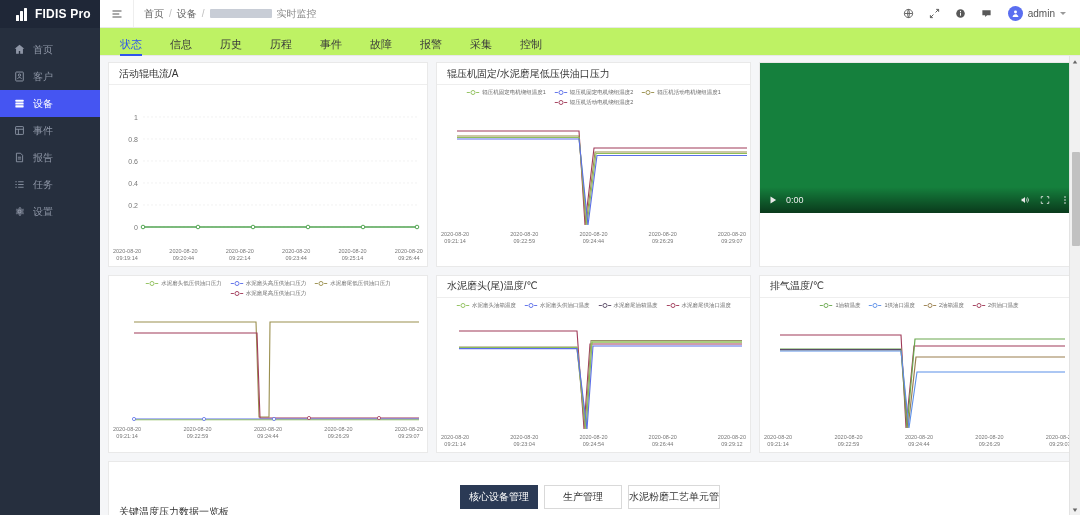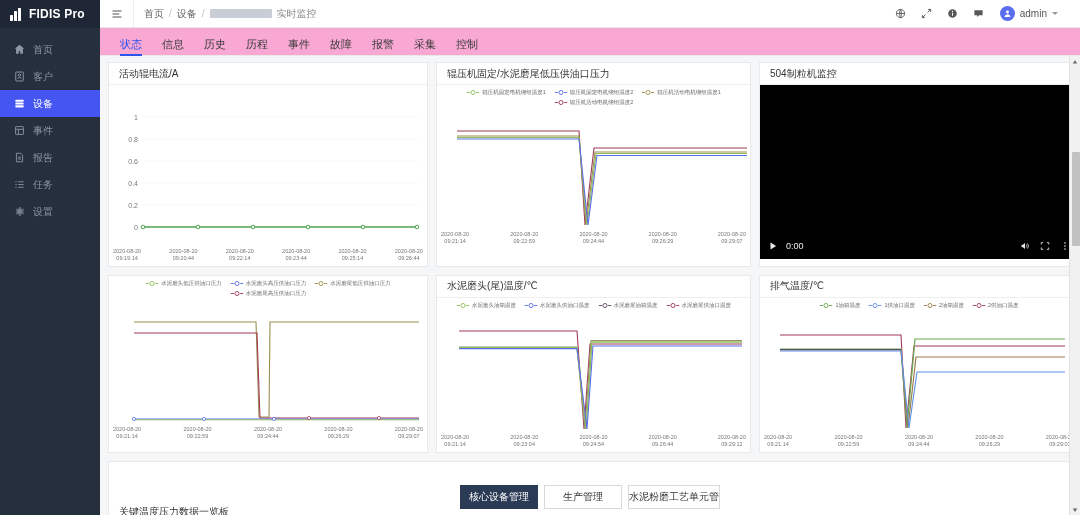--- a/index.html
+++ b/index.html
@@ -13,21 +13,21 @@
 
   
   .sidebar {
     width: 100px; height: 515px;
     background: #262f3e;
     flex: 0 0 100px;
     display: flex; flex-direction: column;
   }
   .brand {
     height: 28px; display: flex; align-items: center; gap: 5px;
-    padding-left: 10px; background: #1f2737;
+    padding-left: 16px; background: #1f2737;
   }
   .brand-logo { width: 14px; height: 13px; position: relative; flex: 0 0 14px; }
   .brand-logo i {
     position: absolute; bottom: 0; width: 3px; background: #fff; border-radius: .5px;
   }
   .brand-logo i:nth-child(1){ left:0; height:6px; }
   .brand-logo i:nth-child(2){ left:4px; height:10px; }
   .brand-logo i:nth-child(3){ left:8px; height:13px; }
   .brand-title { color: #fff; font-size: 12px; font-weight: bold; letter-spacing: .2px; }
 
@@ -59,40 +59,40 @@
     display: flex; align-items: center; gap: 5px;
     padding-left: 10px; font-size: 10px; color: #666;
   }
   .bc-sep { color: #c0c0c0; }
   .bc-item { cursor: pointer; }
   .bc-redacted {
     display: inline-block; width: 62px; height: 9px;
     background: #c8cdd6; vertical-align: middle; border-radius: 1px;
   }
   .bc-last { color: #888; }
-  .topbar-right { margin-left: auto; display: flex; align-items: center; padding-right: 16px; gap: 0; }
+  .topbar-right { margin-left: auto; display: flex; align-items: center; padding-right: 8px; gap: 0; }
   .tb-icon {
     width: 26px; height: 27px; display: flex; align-items: center; justify-content: center;
     cursor: pointer; color: #595959;
   }
   .tb-icon svg { width: 11px; height: 11px; display: block; }
   .user-chip { display: flex; align-items: center; gap: 5px; padding: 0 6px 0 8px; cursor: pointer; }
   .avatar {
     width: 15px; height: 15px; border-radius: 50%; background: #5a6ef0;
     display: flex; align-items: center; justify-content: center;
   }
   .avatar svg { width: 9px; height: 9px; }
   .user-name { font-size: 10px; color: #555; }
   .caret { width: 0; height: 0; border-left: 3px solid transparent; border-right: 3px solid transparent; border-top: 3.5px solid #999; }
 
   
   .content { flex: 1; position: relative; background: #fff; overflow: hidden; }
   .tabbar {
-    height: 28px; background: #f9a8d4; display: flex; align-items: flex-end;
-    padding-left: 10px; border-bottom: 1px solid #e8e8e8; gap: 0;
+    height: 28px; background: #bef264; display: flex; align-items: flex-end;
+    padding-left: 10px; border-bottom: 1px solid #e8e8e8; gap: 8px;
   }
   .tab {
     padding: 0 10px 5px 10px; font-size: 11px; color: #3a3a3a; cursor: pointer;
     position: relative; line-height: 1;
   }
   .tab.active { color: #2f54eb; font-weight: normal; }
   .tab.active::after {
     content: ""; position: absolute; left: 10px; right: 10px; bottom: -1px;
     height: 2px; background: #2f54eb;
   }
@@ -120,21 +120,21 @@
     display: flex; flex-wrap: wrap; justify-content: center;
     gap: 3px 8px; padding: 4px 6px 0 6px;
   }
   .legend-item { display: flex; align-items: center; gap: 2px; font-size: 5.5px; color: #666; white-space: nowrap; }
   .legend-mark { width: 14px; height: 7px; flex: 0 0 14px; }
 
   .axis-labels { display: flex; justify-content: space-between; padding: 1px 4px 4px 4px; }
   .axis-label { font-size: 5.5px; color: #777; text-align: center; line-height: 1.25; white-space: nowrap; }
 
   
-  .video-body { background: #000000; height: 174px; position: relative; }
+  .video-body { background: #15803d; height: 150px; position: relative; }
   .video-controls {
     position: absolute; left: 0; right: 0; bottom: 0; height: 26px;
     display: flex; align-items: center; padding: 0 8px; gap: 8px;
     background: linear-gradient(to top, rgba(0,0,0,.55), rgba(0,0,0,0));
   }
   .v-btn { color: #e9e9e9; display: flex; align-items: center; cursor: pointer; }
   .v-btn svg { width: 10px; height: 10px; display: block; }
   .v-time { color: #eee; font-size: 9px; }
   .v-right { margin-left: auto; display: flex; align-items: center; gap: 10px; }
 
@@ -418,21 +418,20 @@
                 <div class="axis-label"><span>2020-08-20</span><br><span>09:21:14</span></div>
                 <div class="axis-label"><span>2020-08-20</span><br><span>09:22:59</span></div>
                 <div class="axis-label"><span>2020-08-20</span><br><span>09:24:44</span></div>
                 <div class="axis-label"><span>2020-08-20</span><br><span>09:26:29</span></div>
                 <div class="axis-label"><span>2020-08-20</span><br><span>09:29:07</span></div>
               </div>
             </div>
           </section>
 
           <section class="panel">
-            <div class="panel-head">504制粒机监控</div>
             <div class="video-body">
               <div class="video-controls">
                 <span class="v-btn">
                   <svg viewBox="0 0 16 16" fill="currentColor">
                       <path d="M4 2.5 13 8l-9 5.5z"></path>
                     </svg>
                 </span>
                 <span class="v-time">0:00</span>
                 <span class="v-right">
                   <span class="v-btn">

